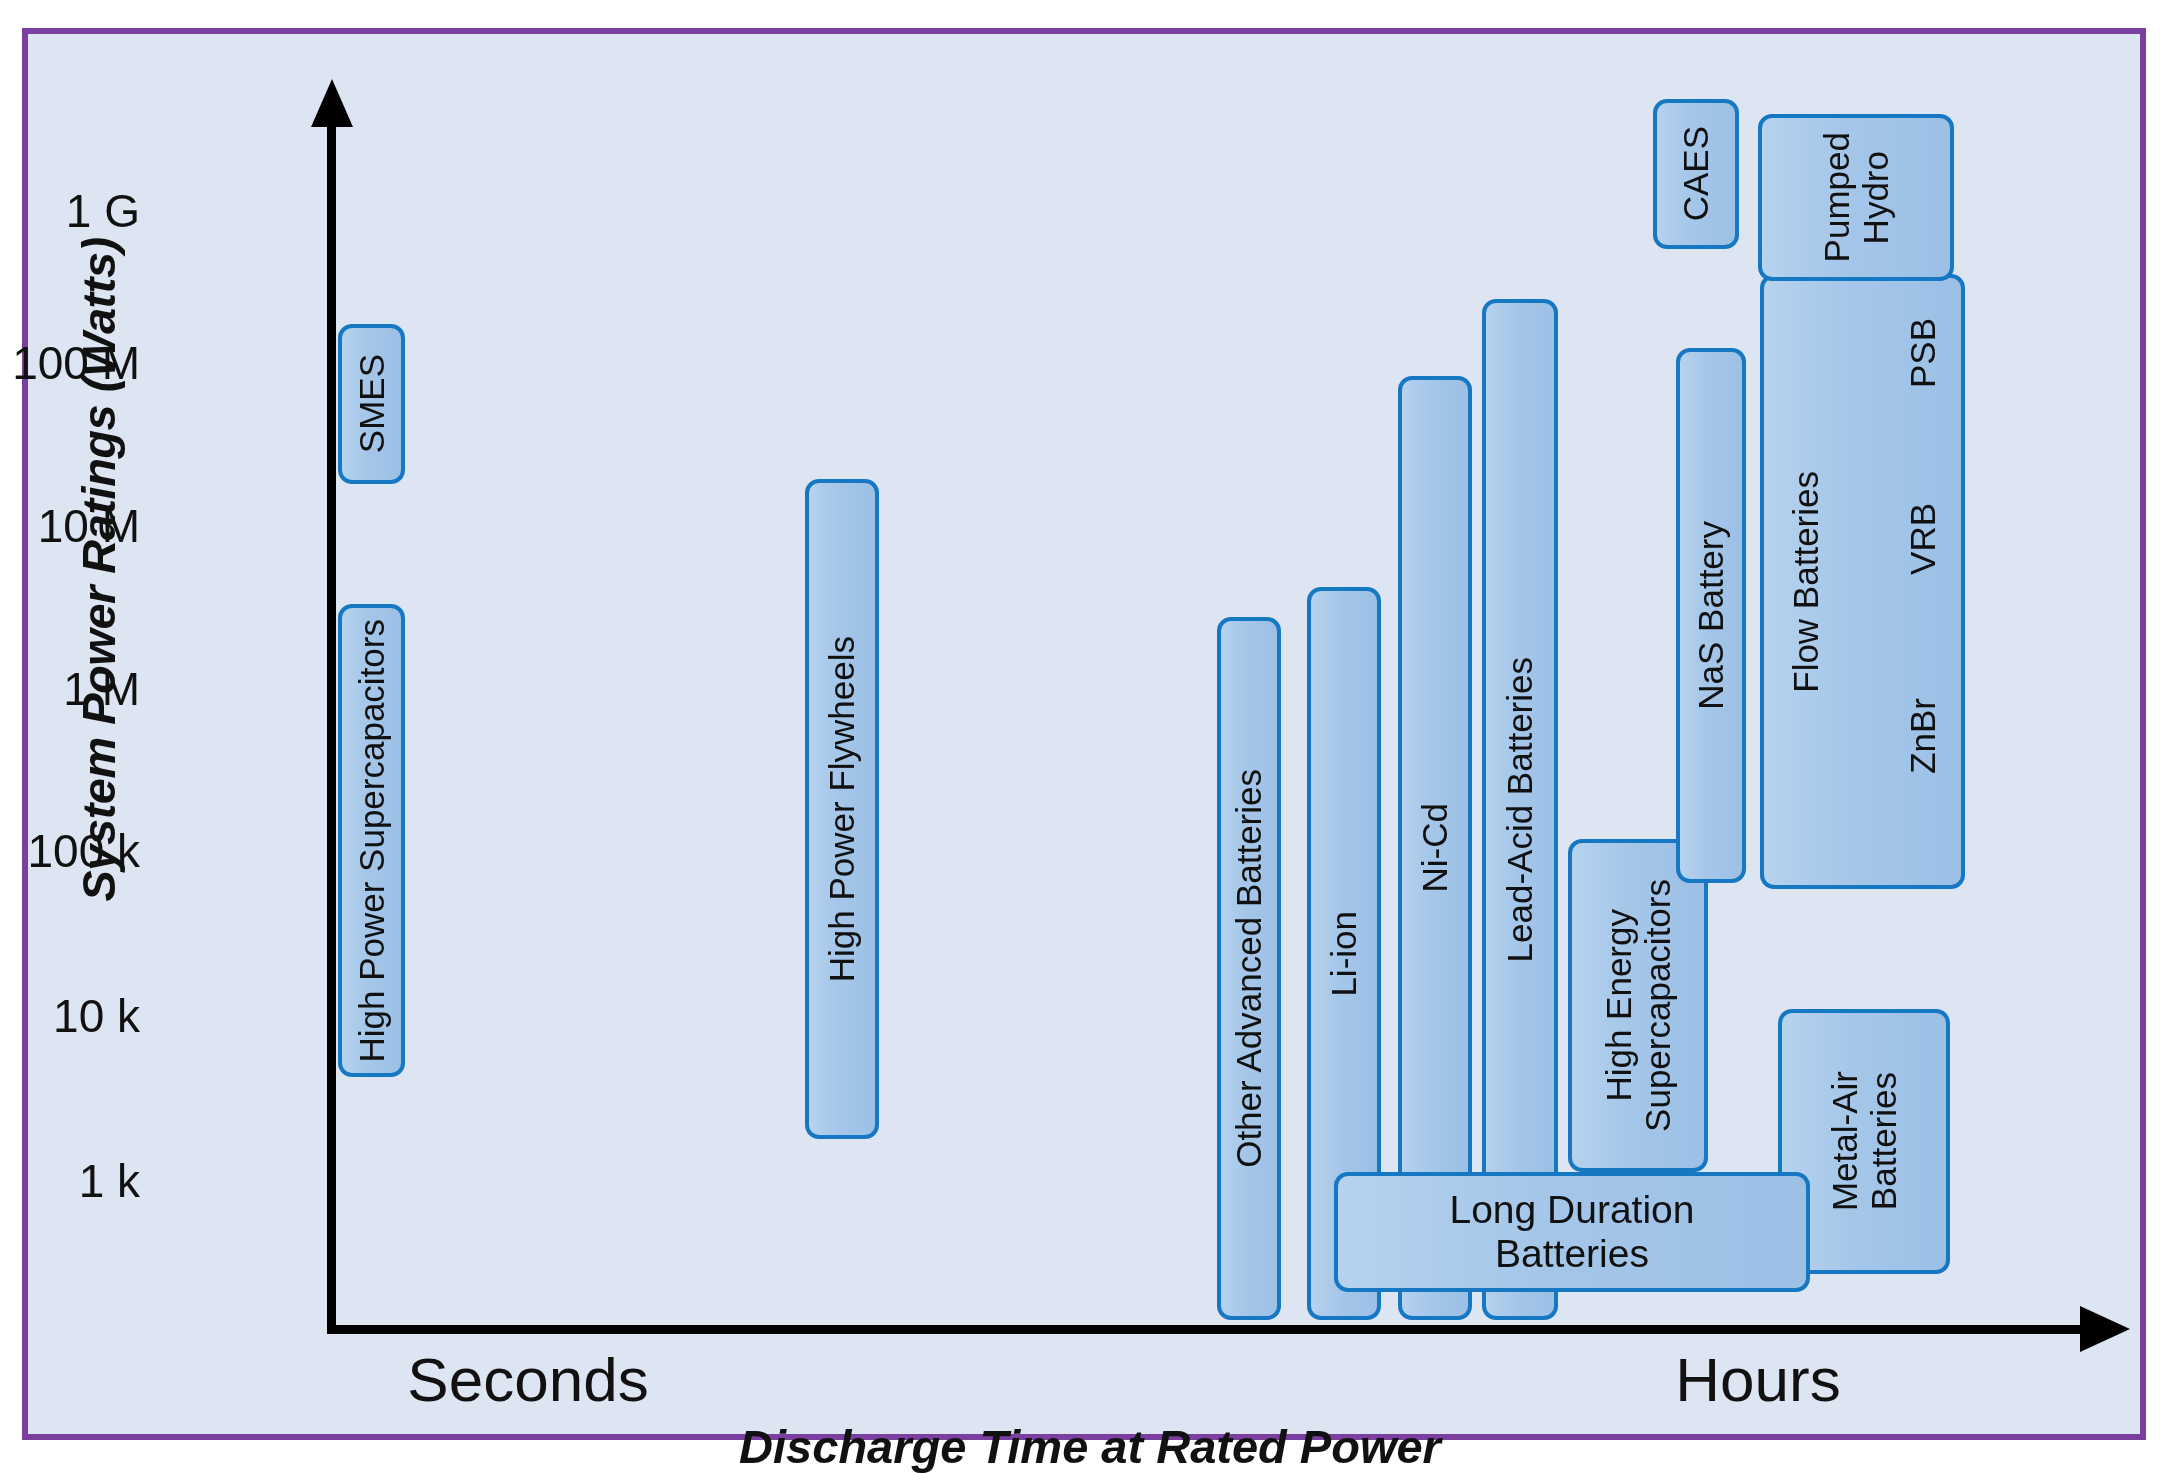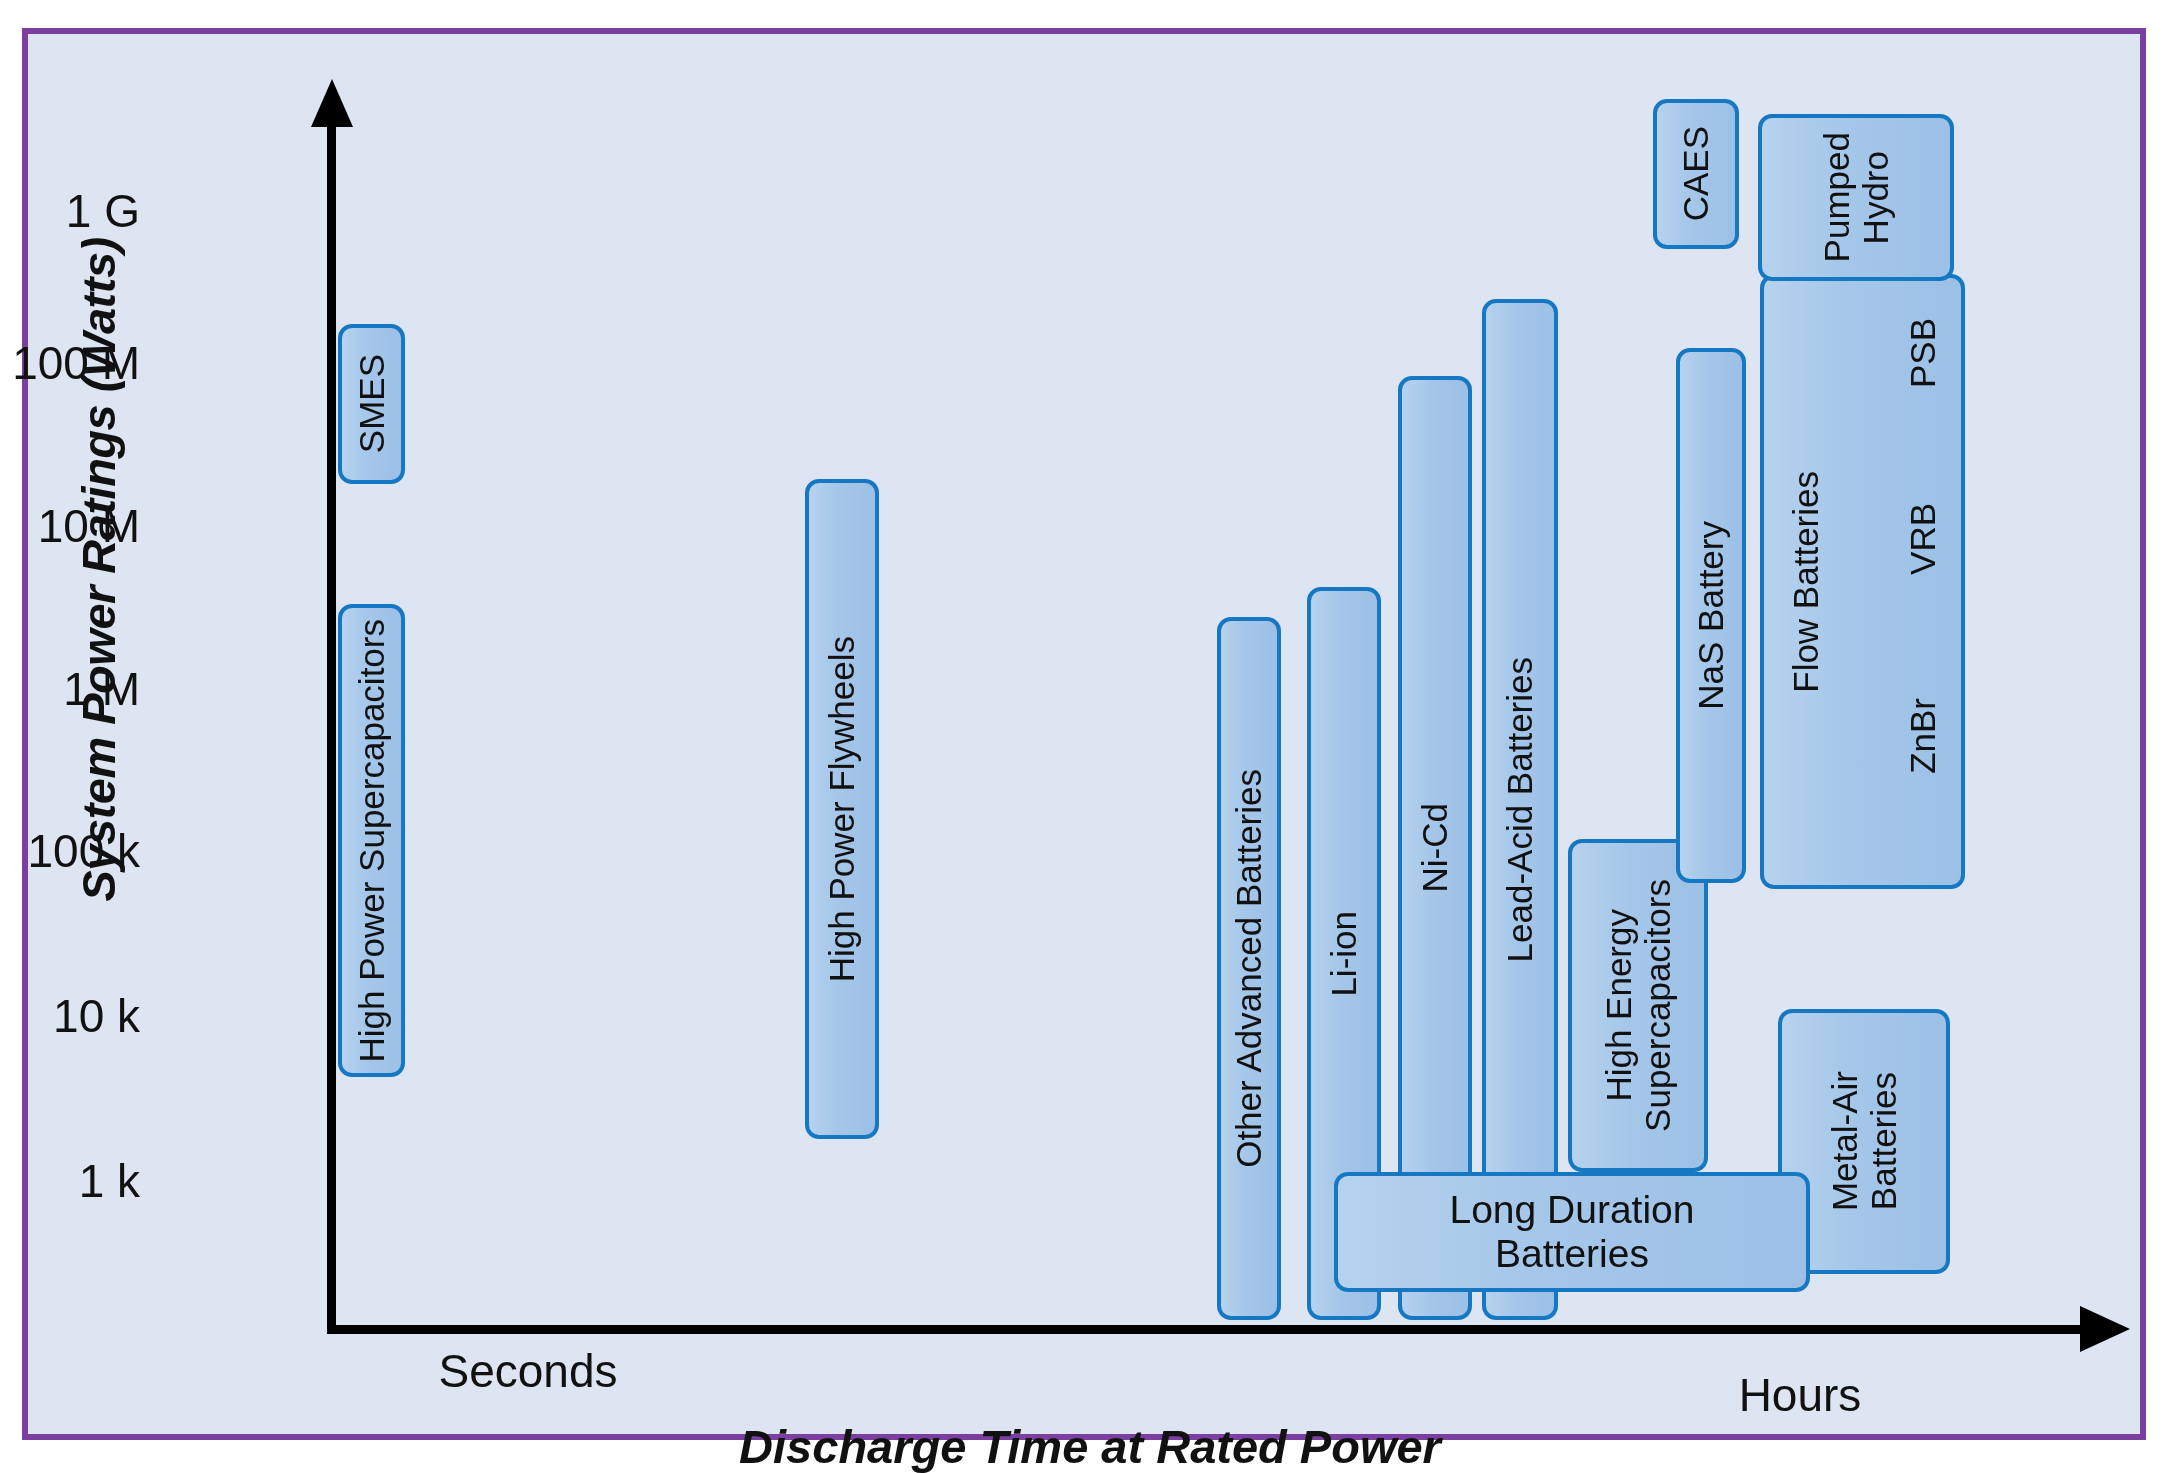--- a/index.html
+++ b/index.html
@@ -60,21 +60,21 @@
   .ytick{
     position:absolute;
     right:2000px;
     width:300px;text-align:right;
     font-size:46px;color:#111;
     white-space:nowrap;
   }
   .xtick{
     position:absolute;
     top:1310px;
-    font-size:46px;color:#111;
+    font-size:62px;color:#111;
     white-space:nowrap;
     text-align:center;
   }
 
   
   .tbox{
     position:absolute;
     box-sizing:border-box;
     border:4px solid #1678c2;
     border-radius:14px;
@@ -121,21 +121,21 @@
 
     <div class="ytick" style="top:150px;">1 G</div>
     <div class="ytick" style="top:302px;">100 M</div>
     <div class="ytick" style="top:465px;">10 M</div>
     <div class="ytick" style="top:628px;">1 M</div>
     <div class="ytick" style="top:790px;">100 k</div>
     <div class="ytick" style="top:955px;">10 k</div>
     <div class="ytick" style="top:1120px;">1 k</div>
 
     <div class="xtick" style="left:300px;width:400px;">Seconds</div>
-    <div class="xtick" style="left:1572px;width:400px;margin-top:24px;">Hours</div>
+    <div class="xtick" style="left:1530px;width:400px;">Hours</div>
 
     <div class="tbox" style="left:310px;top:290px;width:67px;height:160px;">
       <span class="vlabel">SMES</span>
     </div>
 
     <div class="tbox" style="left:310px;top:570px;width:67px;height:473px;">
       <span class="vlabel">High Power Supercapacitors</span>
     </div>
 
     <div class="tbox" style="left:777px;top:445px;width:74px;height:660px;">

